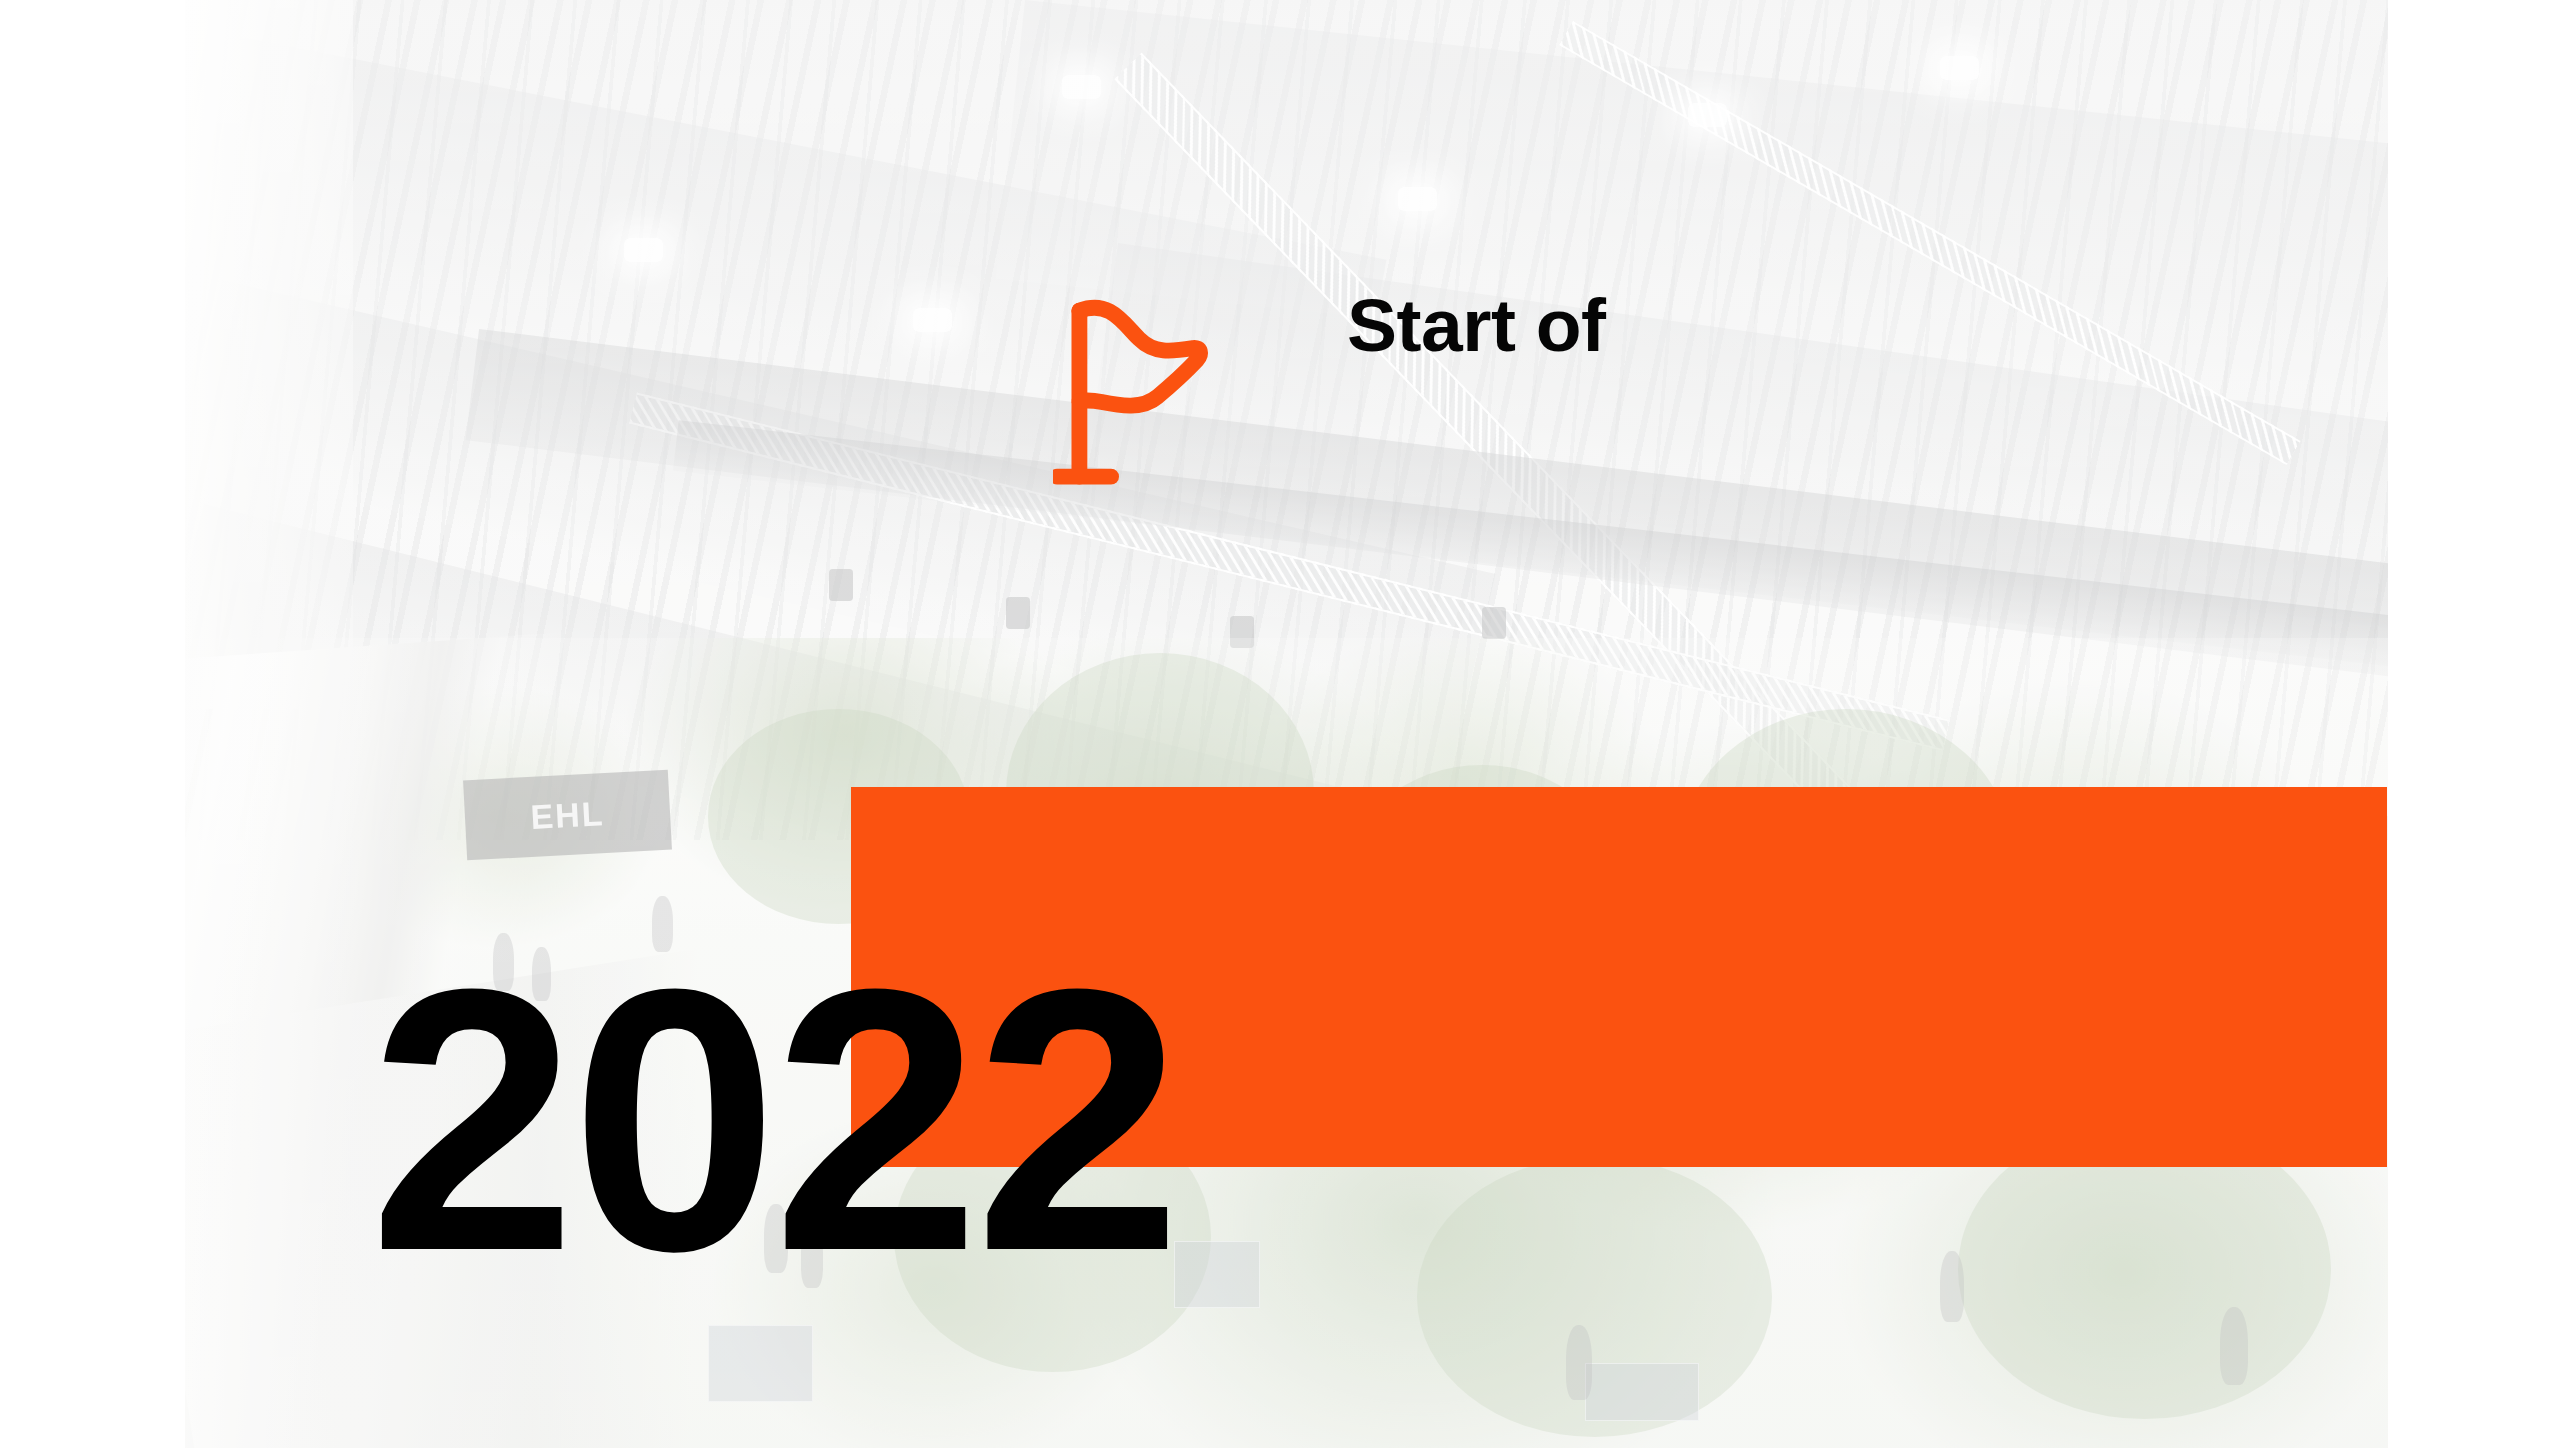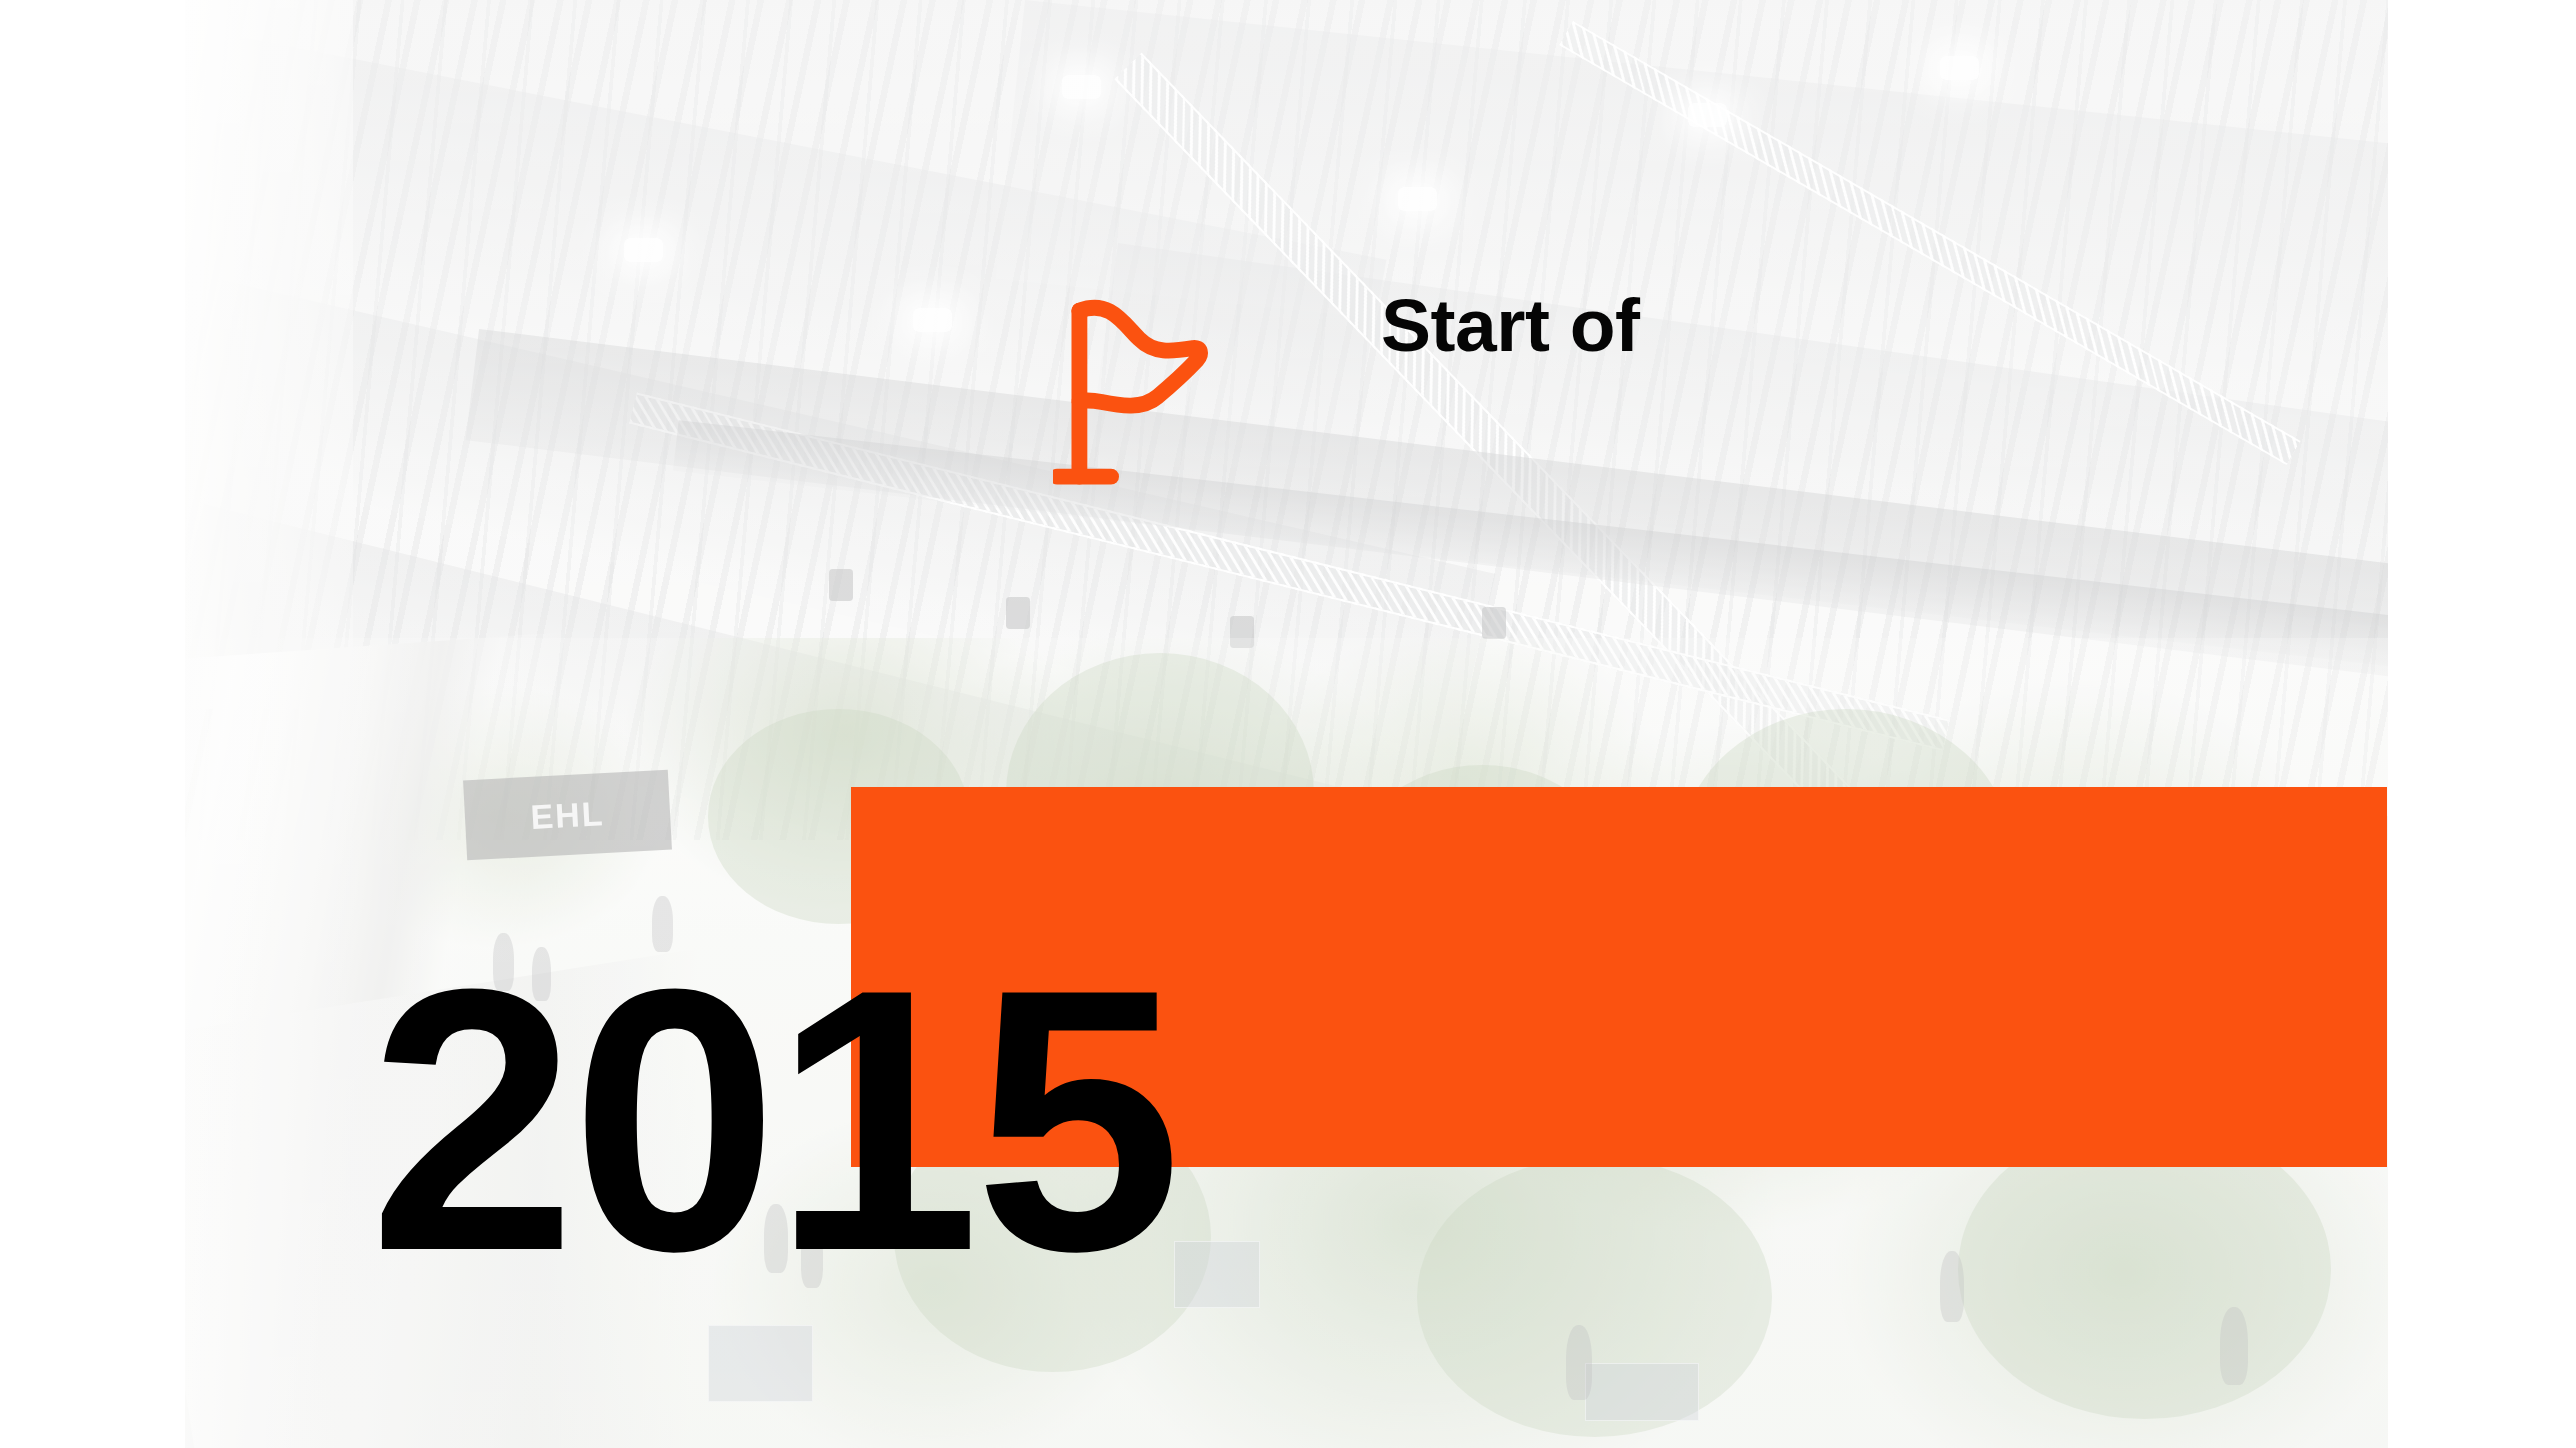--- a/index.html
+++ b/index.html
@@ -206,21 +206,20 @@
     left: 1347px;
     top: 280px;
     width: 933px;
     color: #050505;
     font-family: "Liberation Sans", sans-serif;
     font-weight: 700;
     font-size: 75px;
     line-height: 1.22;
     letter-spacing: -0.5px;
     white-space: nowrap;
-    margin-left: 34px;
   }
   .headline .line { display:block; }
 
   
   .year {
     position: absolute;
     left: 369px;
     top: 933px;
     color: #000000;
     font-family: "Liberation Sans", sans-serif;
@@ -318,16 +317,16 @@
                  C 96 124, 72 120, 52 116
                  C 42 114, 34 114, 28 115"></path>
       </g>
     </svg>
   </div>
 
   <div class="headline">
     <span class="line">Start of</span>
   </div>
 
-  <div class="year">2015</div>
+  <div class="year">2022</div>
 
 </div>
 
 
 </body></html>

